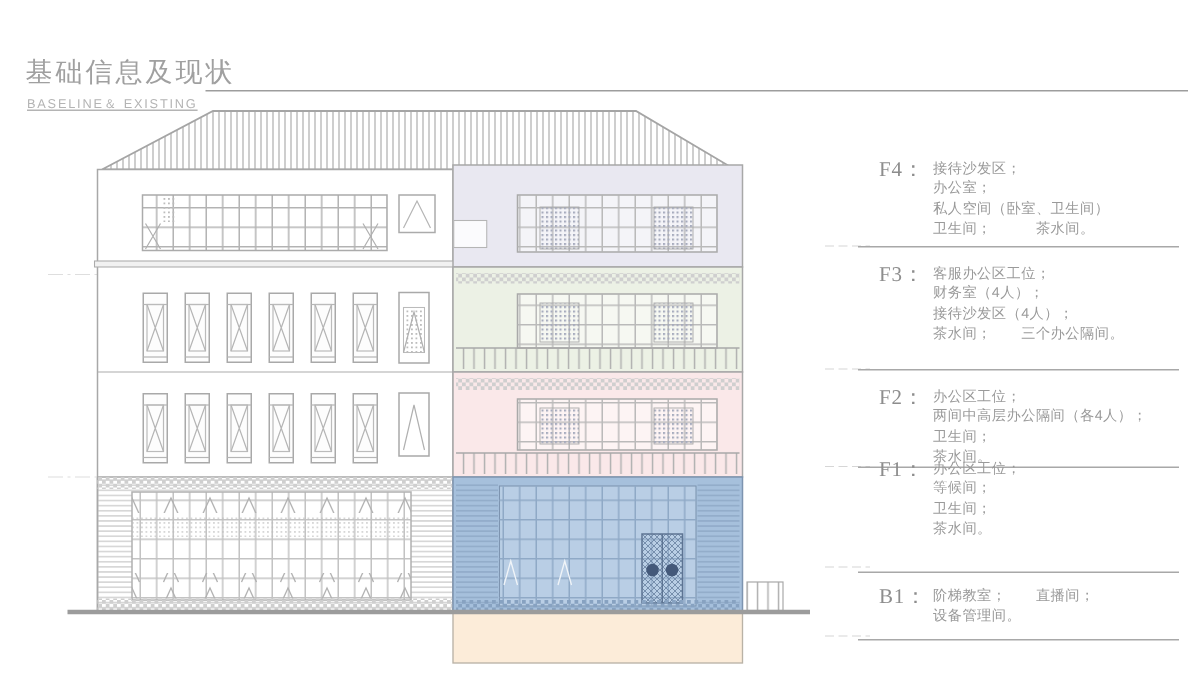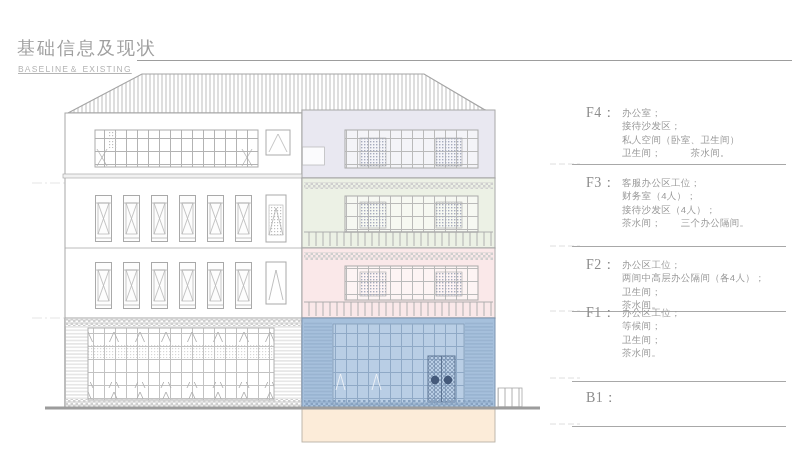--- a/index.html
+++ b/index.html
@@ -196,22 +196,22 @@
       <rect x="470" y="328" width="24" height="19" fill="url(#rail)" stroke="#a8a8a8" stroke-width=".8"></rect>
       <rect x="17" y="346.5" width="495" height="3" fill="#9c9c9c"></rect>
     </g>
   </svg>
 
   <aside class="notes">
 
     <section class="note" style="top:104px">
       <span class="flabel">F4：</span>
       <div class="flines">
+        <div class="fline">接待沙发区；</div>
         <div class="fline">办公室；</div>
-        <div class="fline">接待沙发区；</div>
         <div class="fline">私人空间（卧室、卫生间）</div>
         <div class="fline">卫生间；　　　茶水间。</div>
       </div>
     </section>
     <div class="divider" style="top:164px"></div>
 
     <section class="note" style="top:174px">
       <span class="flabel">F3：</span>
       <div class="flines">
         <div class="fline">客服办公区工位；</div>
@@ -239,17 +239,21 @@
         <div class="fline">办公区工位；</div>
         <div class="fline">等候间；</div>
         <div class="fline">卫生间；</div>
         <div class="fline">茶水间。</div>
       </div>
     </section>
     <div class="divider" style="top:381px"></div>
 
     <section class="note" style="top:389px">
       <span class="flabel">B1：</span>
+      <div class="flines">
+        <div class="fline">阶梯教室；　　直播间；</div>
+        <div class="fline">设备管理间。</div>
+      </div>
     </section>
     <div class="divider" style="top:426px"></div>
 
   </aside>
 </div>
 
 </body></html>

